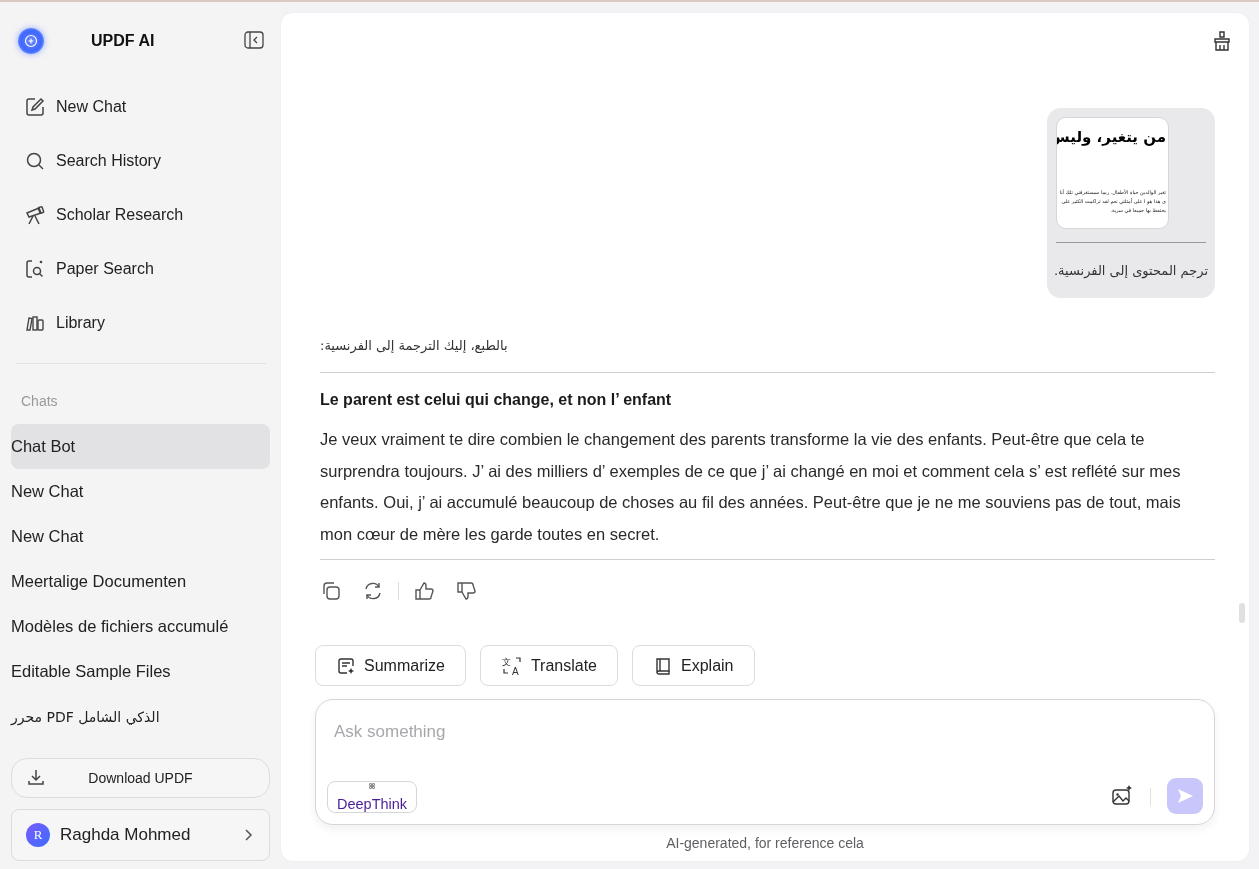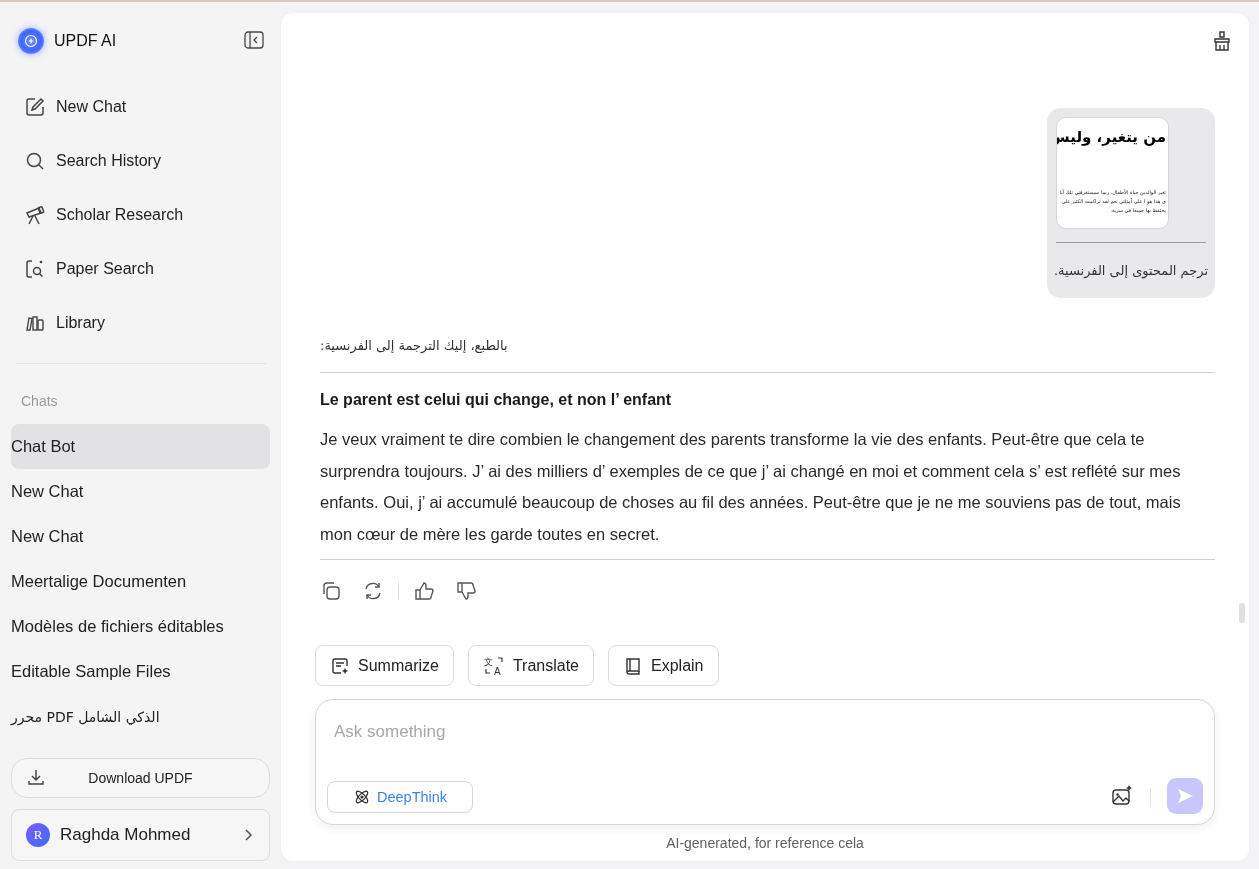--- a/index.html
+++ b/index.html
@@ -15,21 +15,21 @@
     position: absolute; left: 0; top: 0; width: 281px; height: 869px;
     background: #f4f4f5;
   }
   .brand { position: absolute; left: 18px; top: 26px; display: flex; align-items: center; gap: 10px; }
   .brand-logo {
     width: 26px; height: 26px; border-radius: 50%;
     background: radial-gradient(circle at 50% 50%, #6a8cff 0%, #3f66ff 55%, #9ac3ff 100%);
     box-shadow: 0 0 6px rgba(80,120,255,0.6);
     display: flex; align-items: center; justify-content: center;
   }
-  .brand-name { font-size: 16px; font-weight: 400; color: #111; }
+  .brand-name { font-size: 16px; font-weight: 700; color: #111; margin-left: 37px; }
   .collapse-btn { position: absolute; left: 244px; top: 29px; width: 20px; height: 18px; }
   .nav { position: absolute; left: 12px; top: 78px; width: 258px; }
   .nav-item { height: 54px; display: flex; align-items: center; padding-left: 12px; gap: 10px; font-size: 16px; color: #222; border-radius: 8px; }
   .nav-item svg { width: 22px; height: 22px; }
   .divider { position: absolute; left: 16px; top: 361px; width: 250px; height: 1px; background: #e2e2e4; }
   .chats-label { position: absolute; left: 21px; top: 391px; font-size: 14px; color: #9a9a9e; }
   .chat-list { position: absolute; left: 11px; top: 422px; width: 259px; }
   .chat-item { height: 45px; display: flex; align-items: center; font-size: 16.5px; color: #222; border-radius: 8px; }
   .chat-item.active { background: #e2e2e4; }
   .chat-item.rtl { font-size: 14px; font-family: "DejaVu Sans", sans-serif; }
@@ -72,30 +72,30 @@
   .reply { position: absolute; left: 39px; top: 325px; width: 895px; }
   .reply-intro { font-size: 13px; font-family: "DejaVu Sans", sans-serif; color: #333; direction: rtl; text-align: left; unicode-bidi: plaintext; }
   .reply-sep { height: 1px; background: #d0d0d2; margin-top: 19px; }
   .reply-title { font-size: 16px; font-weight: 700; color: #1b1b1b; margin-top: 18px; }
   .reply-body { font-size: 16.5px; line-height: 31.5px; color: #2a2a2a; margin-top: 15px; }
   .reply-sep2 { height: 1px; background: #d0d0d2; margin-top: 9px; }
   .reply-actions { display: flex; align-items: center; gap: 20px; margin-top: 20px; height: 22px; }
   .reply-actions .vsep { width: 1px; height: 18px; background: #ddd; margin: 0 -6px; }
 
   .quick-actions { position: absolute; left: 34px; top: 632px; display: flex; gap: 14px; }
-  .qa-btn { height: 41px; border: 1px solid #dcdcde; border-radius: 8px; background: #fff; display: flex; align-items: center; gap: 8px; padding: 0 14px; font-size: 16px; color: #222; }
+  .qa-btn { height: 41px; border: 1px solid #dcdcde; border-radius: 8px; background: #fff; display: flex; align-items: center; gap: 8px; padding: 0 20px; font-size: 16px; color: #222; }
 
   .composer {
     position: absolute; left: 34px; top: 686px; width: 900px; height: 126px;
     border: 1px solid #d6d6d8; border-radius: 18px; background: #fff;
     box-shadow: 0 4px 10px rgba(0,0,0,0.06);
   }
   .composer-input { position: absolute; left: 18px; top: 22px; width: 700px; border: none; outline: none; font-size: 17px; color: #222; background: transparent; font-family: "Liberation Sans", sans-serif; }
   .composer-input::placeholder { color: #a8a8ac; }
-  .deepthink-btn { position: absolute; left: 11px; top: 81px; height: 32px; border: 1px solid #d6d6d8; border-radius: 8px; display: flex; align-items: center; gap: 6px; padding: 0 25px; font-size: 14.5px; color: #3b82f6; background: #fff; }
+  .deepthink-btn { position: absolute; left: 11px; top: 81px; height: 32px; border: 1px solid #d6d6d8; border-radius: 8px; display: flex; align-items: center; gap: 6px; padding: 0 9px; font-size: 14.5px; color: #4c1d95; background: #fff; flex-direction: column; }
   .img-btn { position: absolute; left: 794px; top: 84px; width: 24px; height: 24px; }
   .composer-vsep { position: absolute; left: 834px; top: 88px; width: 1px; height: 18px; background: #e2e2e4; }
   .send-btn { position: absolute; left: 851px; top: 78px; width: 36px; height: 36px; border-radius: 9px; background: #c9c6fb; display: flex; align-items: center; justify-content: center; }
   .disclaimer { position: absolute; left: 0; top: 822px; width: 968px; text-align: center; font-size: 14px; color: #5f5f63; }
   .scrollbar { position: absolute; left: 958px; top: 590px; width: 6px; height: 20px; background: #e0e0e2; border-radius: 3px; }
 </style>
 </head>
 <body>
 
 <aside class="sidebar">
@@ -159,21 +159,21 @@
   </nav>
 
   <div class="divider"></div>
   <div class="chats-label">Chats</div>
 
   <div class="chat-list">
     <div class="chat-item active">Chat Bot</div>
     <div class="chat-item">New Chat</div>
     <div class="chat-item">New Chat</div>
     <div class="chat-item">Meertalige Documenten</div>
-    <div class="chat-item">Modèles de fichiers éditables</div>
+    <div class="chat-item">Modèles de fichiers accumulé</div>
     <div class="chat-item">Editable Sample Files</div>
     <div class="chat-item rtl">محرر PDF الذكي الشامل</div>
   </div>
 
   <div class="download-btn">
     <svg width="20" height="20" viewBox="0 0 20 20">
         <path d="M10 2v10M6 8l4 4 4-4" fill="none" stroke="#444" stroke-width="1.5"></path>
         <path d="M3 13v3h14v-3" fill="none" stroke="#444" stroke-width="1.5"></path>
       </svg>
     <span>Download UPDF</span>

